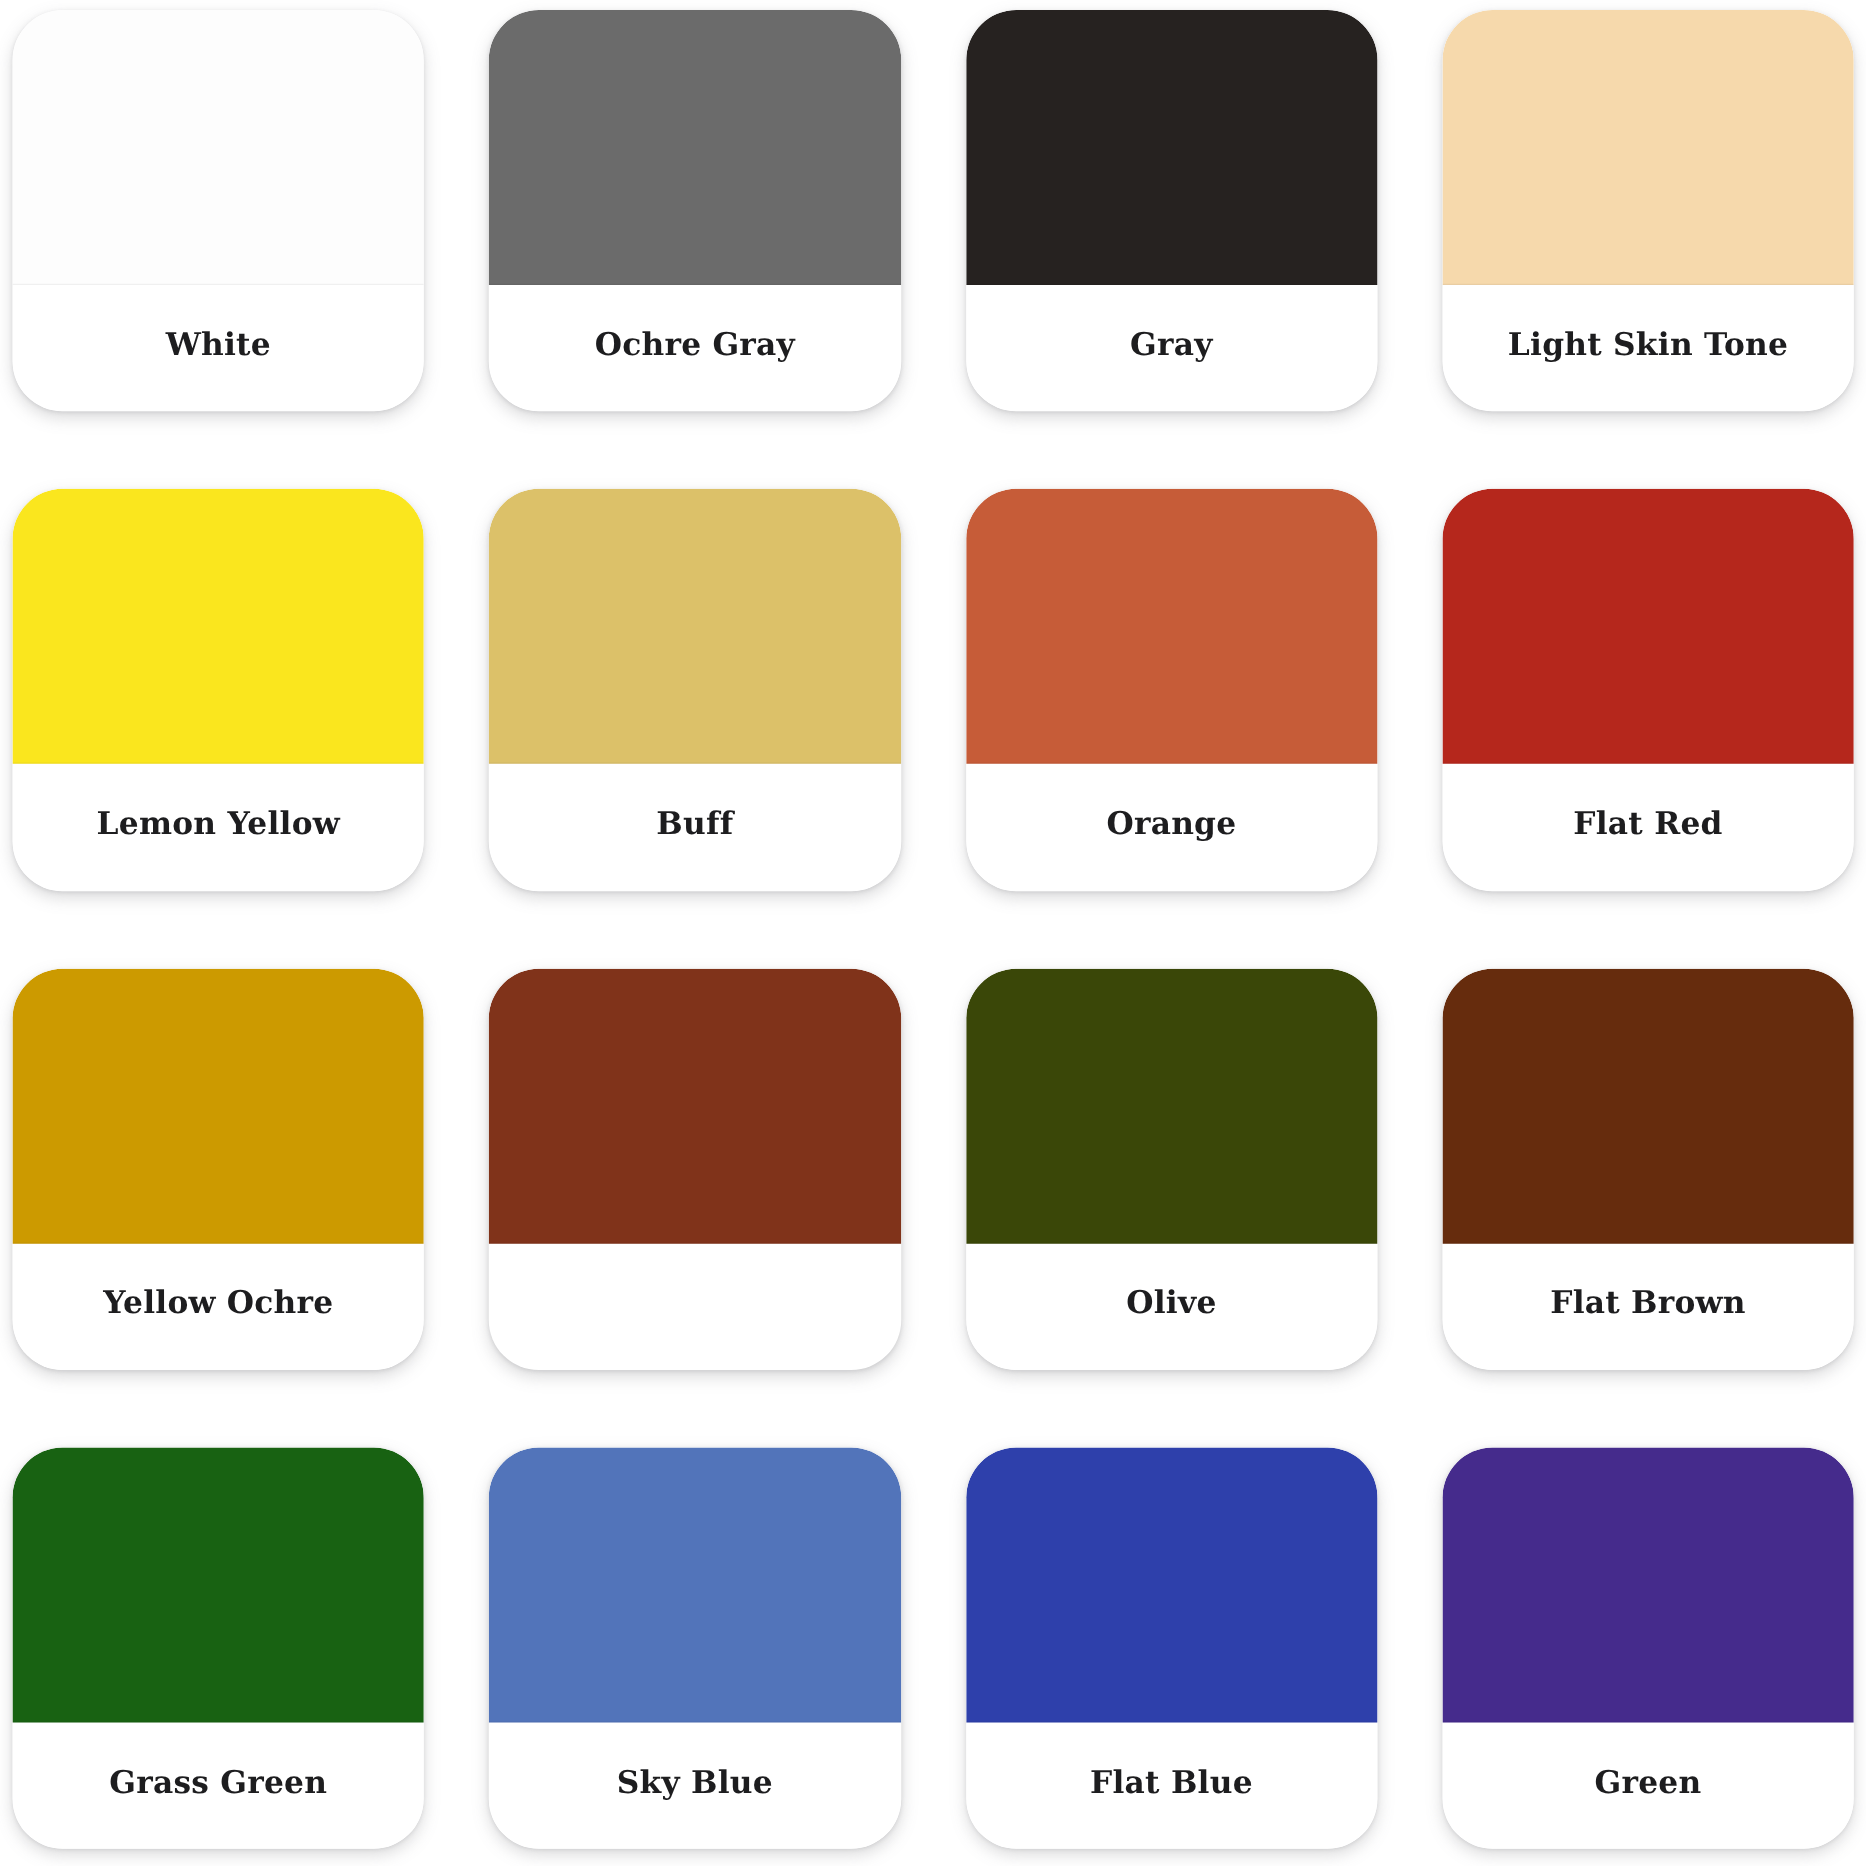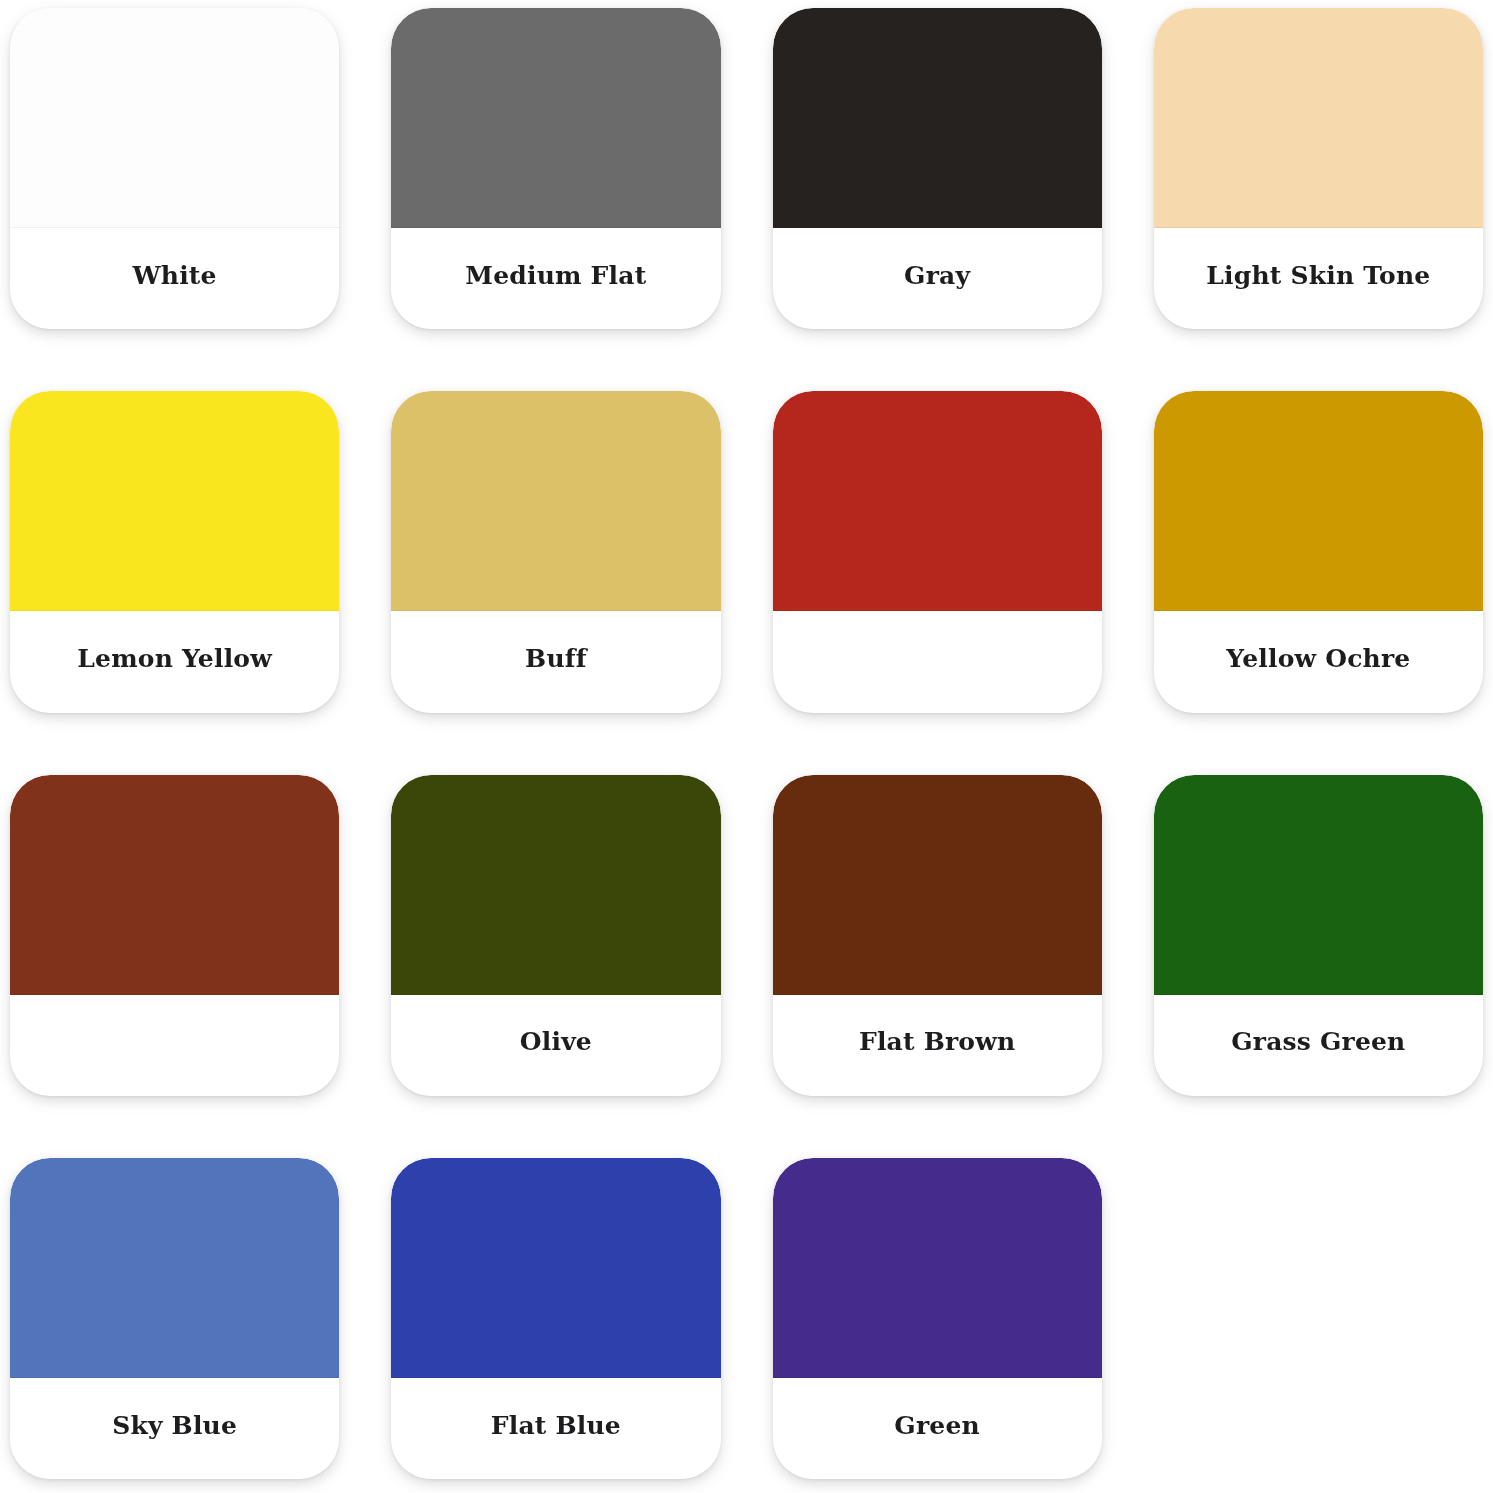--- a/index.html
+++ b/index.html
@@ -84,21 +84,21 @@
 <div id="palette-grid" style="background: rgb(255, 255, 255);">
     <div class="swatch-card">
       <div class="swatch-color" style="background: rgb(253, 253, 253);"></div>
       <div class="swatch-label-area">
         <div class="swatch-label">White</div>
       </div>
     </div>
     <div class="swatch-card">
       <div class="swatch-color" style="background: rgb(107, 107, 107);"></div>
       <div class="swatch-label-area">
-        <div class="swatch-label">Medium Flat</div>
+        <div class="swatch-label">Ochre Gray</div>
       </div>
     </div>
     <div class="swatch-card">
       <div class="swatch-color" style="background: rgb(38, 34, 32);"></div>
       <div class="swatch-label-area">
         <div class="swatch-label">Gray</div>
       </div>
     </div>
     <div class="swatch-card">
       <div class="swatch-color" style="background: rgb(246, 217, 172);"></div>
@@ -112,21 +112,30 @@
         <div class="swatch-label">Lemon Yellow</div>
       </div>
     </div>
     <div class="swatch-card">
       <div class="swatch-color" style="background: rgb(220, 193, 105);"></div>
       <div class="swatch-label-area">
         <div class="swatch-label">Buff</div>
       </div>
     </div>
     <div class="swatch-card">
+      <div class="swatch-color" style="background: rgb(198, 92, 56);"></div>
+      <div class="swatch-label-area">
+        <div class="swatch-label">Orange</div>
+      </div>
+    </div>
+    <div class="swatch-card">
       <div class="swatch-color" style="background: rgb(181, 39, 28);"></div>
+      <div class="swatch-label-area">
+        <div class="swatch-label">Flat Red</div>
+      </div>
     </div>
     <div class="swatch-card">
       <div class="swatch-color" style="background: rgb(204, 154, 0);"></div>
       <div class="swatch-label-area">
         <div class="swatch-label">Yellow Ochre</div>
       </div>
     </div>
     <div class="swatch-card">
       <div class="swatch-color" style="background: rgb(128, 51, 26);"></div>
     </div>

